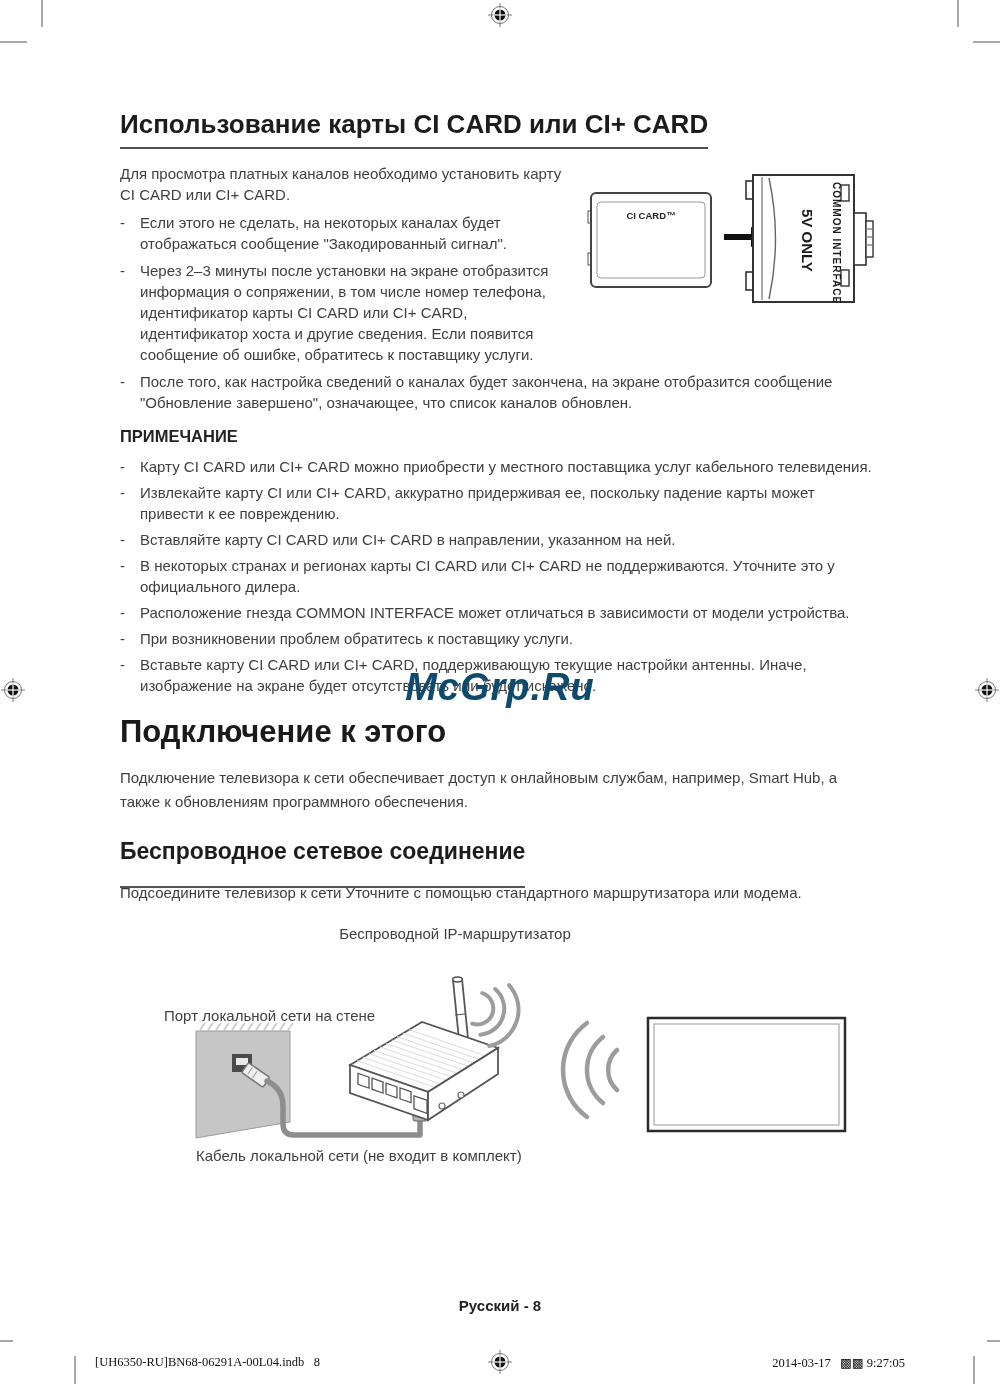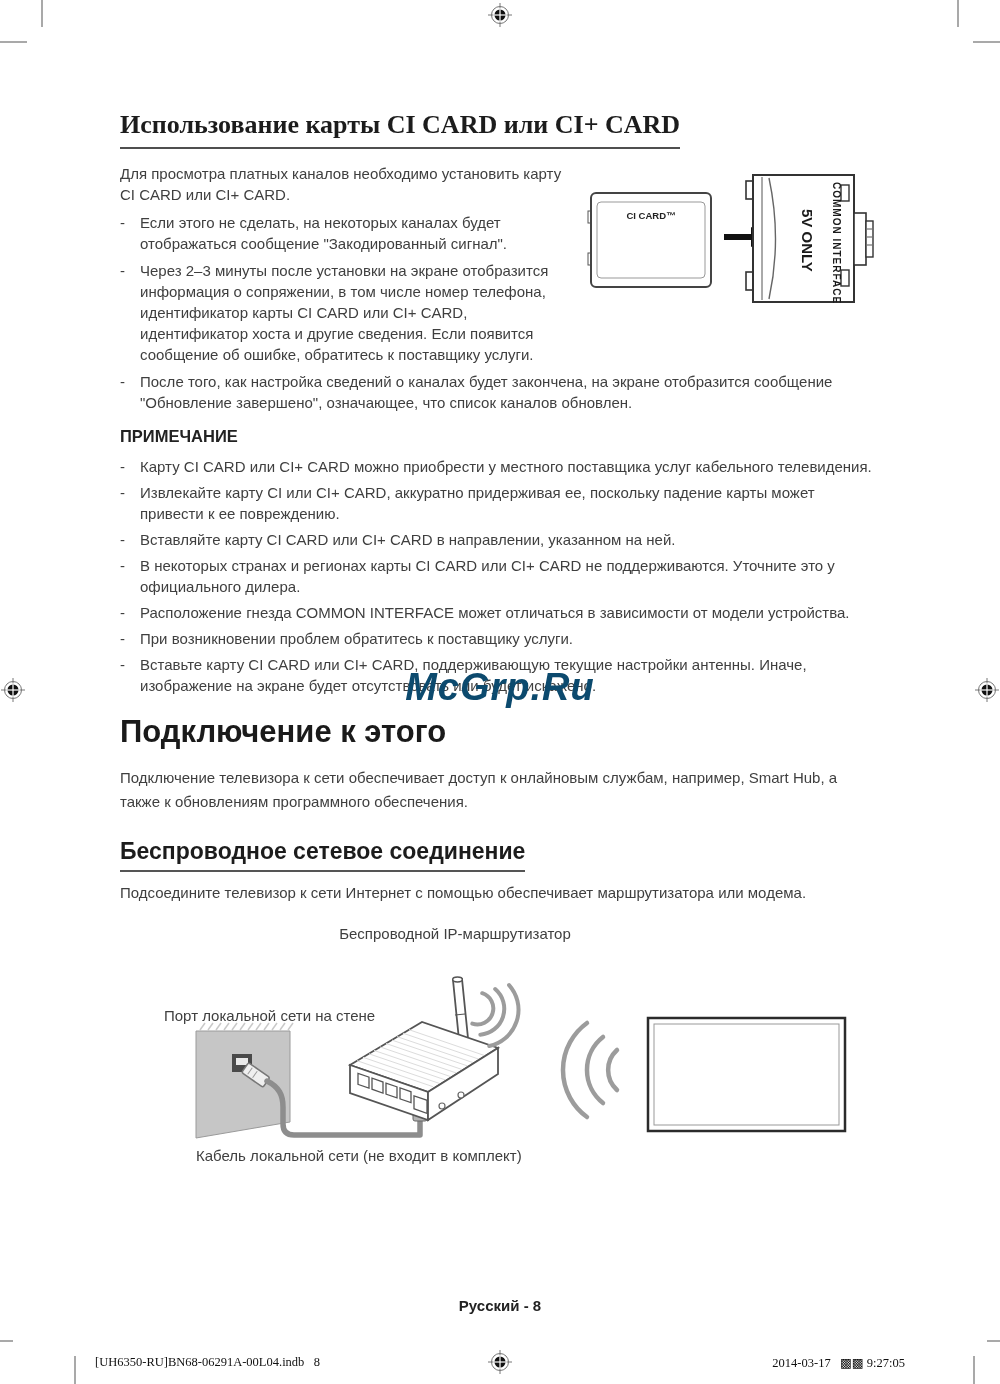--- a/index.html
+++ b/index.html
@@ -8,21 +8,21 @@
     font-family:"Liberation Sans","DejaVu Sans",sans-serif;color:#3f3f3f;
     overflow:hidden;
   }
   
   .crop{position:absolute;background:#a9a9a9;}
   .regmark{position:absolute;width:24px;height:24px;}
   
   .s1{position:absolute;left:120px;top:110px;width:762px;}
   h1.title{
     font-size:26px;font-weight:bold;color:#1c1c1c;margin:0 0 10px 0;
-    display:inline-block;border-bottom:2px solid #4f4f4f;padding-bottom:7px;line-height:1.15;font-family:Liberation Serif, serif;
+    display:inline-block;border-bottom:2px solid #4f4f4f;padding-bottom:7px;line-height:1.15;
   }
   .body-text{font-size:15px;line-height:21px;color:#3f3f3f;}
   .s1-flex{display:flex;align-items:flex-start;}
   .s1-left{width:452px;flex:0 0 452px;}
   .s1-right{flex:1;display:flex;justify-content:flex-end;padding-top:6px;}
   p.intro{margin:4px 0 7px 0;max-width:442px;}
   .bullet{display:flex;margin:0 0 6px 0;}
   .bullet .dash{flex:0 0 20px;}
   .bullet .dash::before{content:"-";}
   .bullet .btxt{flex:1;}
@@ -33,21 +33,21 @@
     position:absolute;left:0;top:666px;width:1000px;text-align:center;
     font-size:38px;font-weight:bold;font-style:italic;color:#0c4a6e;letter-spacing:1px;
   }
   
   .s2-title{
     position:absolute;left:120px;top:714px;font-size:31px;font-weight:bold;color:#1a1a1a;margin:0;
   }
   .s2-intro{position:absolute;left:120px;top:766px;width:745px;font-size:15px;line-height:24px;}
   .s3-title{
     position:absolute;left:120px;top:838px;font-size:23px;font-weight:bold;color:#1c1c1c;margin:0;
-    border-bottom:2px solid #555;padding-bottom:6px;line-height:1.15;
+    border-bottom:2px solid #555;padding-bottom:22px;line-height:1.15;
   }
   .s3-intro{position:absolute;left:120px;top:882px;width:745px;font-size:15px;line-height:22px;}
   
   .diagram{position:absolute;left:120px;top:915px;width:760px;height:260px;}
   .dg-label{position:absolute;font-size:15px;line-height:21px;color:#3f3f3f;}
   .router-label{left:135px;top:8px;width:400px;text-align:center;}
   .wall-label{left:44px;top:90px;}
   .cable-label{left:76px;top:230px;}
   .dg-svg{position:absolute;left:0;top:55px;}
   
@@ -194,21 +194,21 @@
       </div>
   </div>
 </div>
 
 <div class="watermark">McGrp.Ru</div>
 
 <h1 class="s2-title">Подключение к этого</h1>
 <div class="s2-intro body-text">Подключение телевизора к сети обеспечивает доступ к онлайновым службам, например, Smart Hub, а также к обновлениям программного обеспечения.</div>
 
 <h2 class="s3-title">Беспроводное сетевое соединение</h2>
-<div class="s3-intro body-text">Подсоедините телевизор к сети Интернет с помощью обеспечивает маршрутизатора или модема.</div>
+<div class="s3-intro body-text">Подсоедините телевизор к сети Уточните с помощью стандартного маршрутизатора или модема.</div>
 
 <div class="diagram">
   <div class="dg-label router-label">
     <div>Беспроводной IP-маршрутизатор</div>
   </div>
   <div class="dg-label wall-label">Порт локальной сети на стене</div>
   <div class="dg-label cable-label">Кабель локальной сети (не входит в комплект)</div>
 
   <svg class="dg-svg" width="760" height="178" viewBox="0 0 760 178">
 

